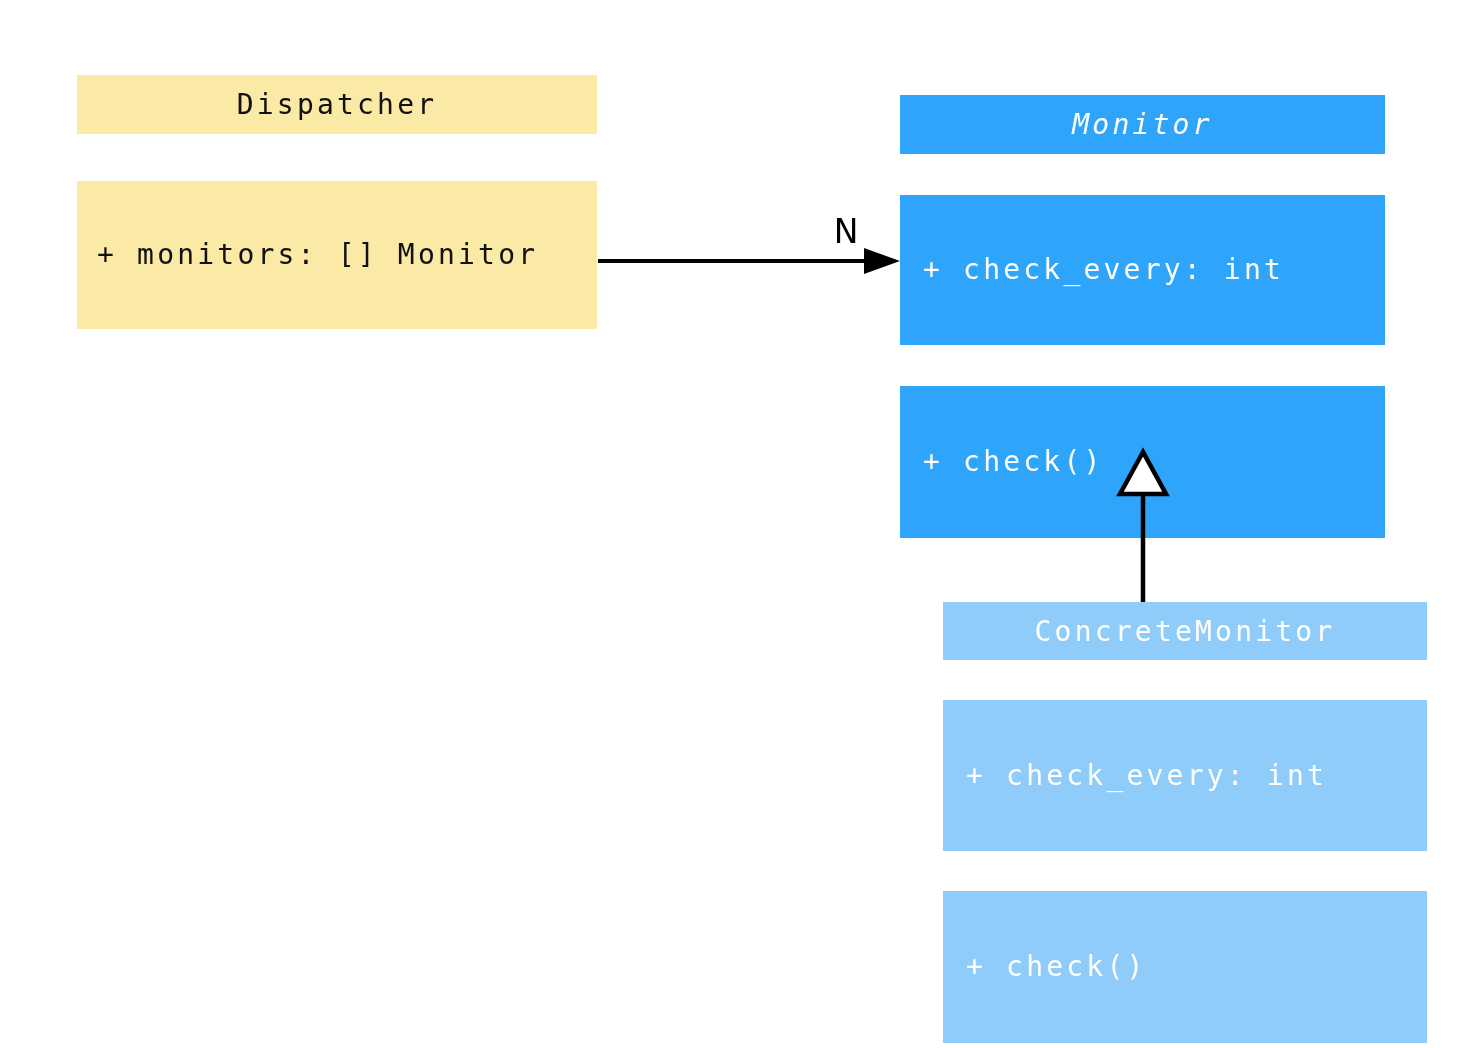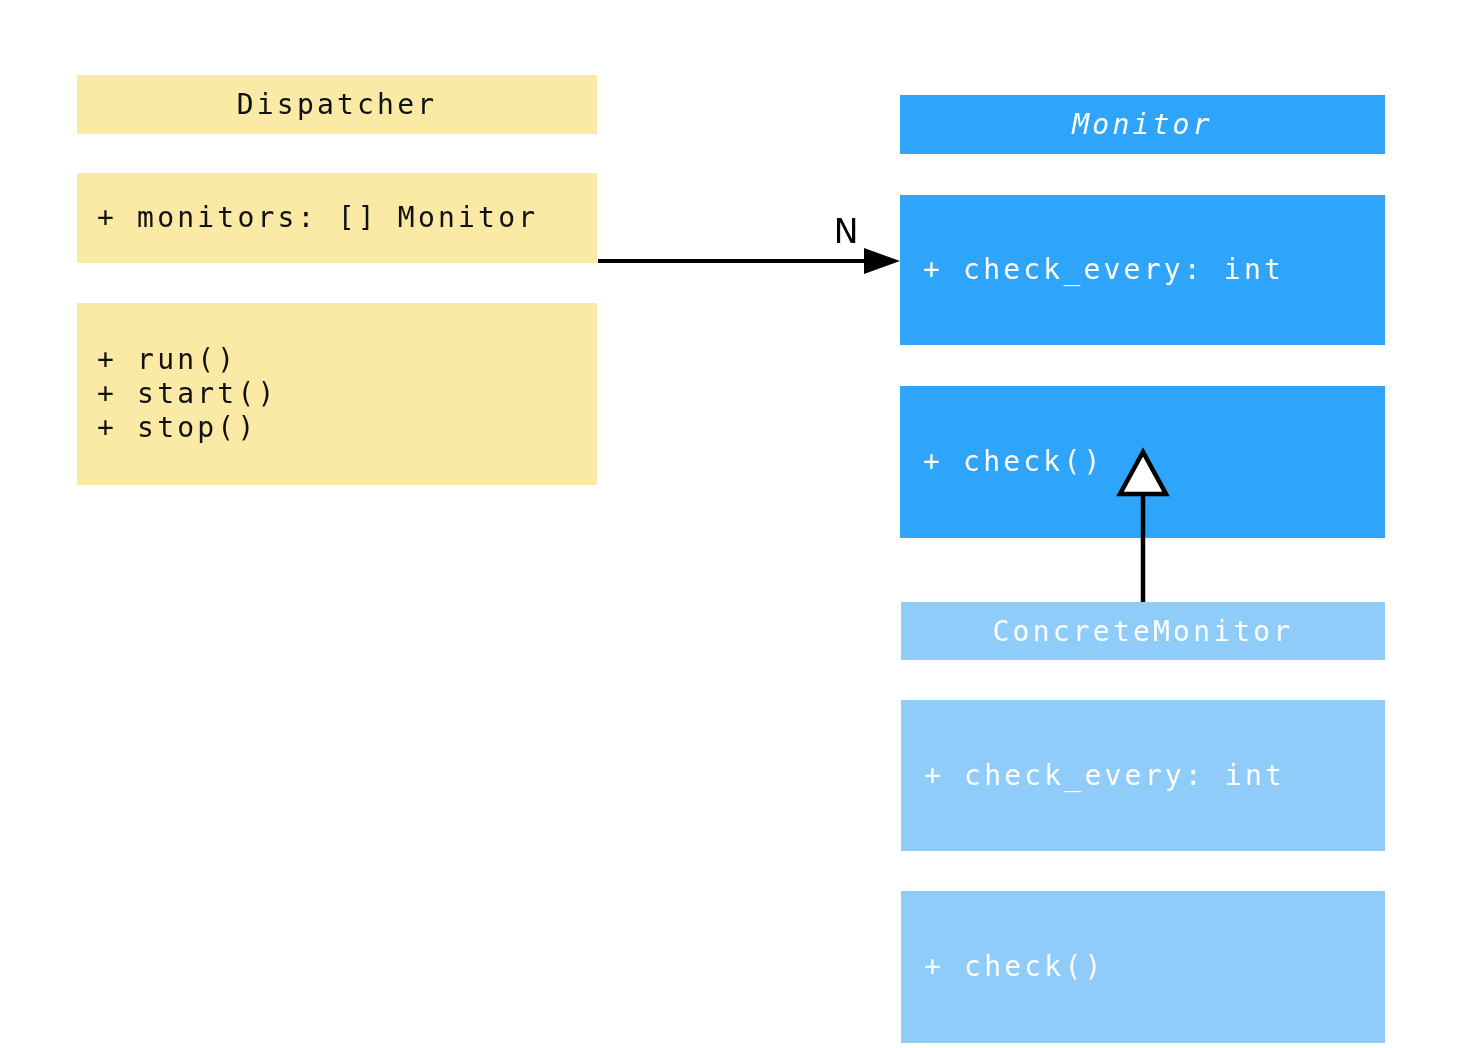--- a/index.html
+++ b/index.html
@@ -34,31 +34,31 @@
     flex-direction: column;
     justify-content: center;
     flex: none;
     line-height: 34px;
   }
   .uml-row { white-space: pre; }
 
   
   .c-dispatcher { left: 77px; top: 75px; width: 520px; }
   .c-dispatcher .uml-title   { height: 59px; }
-  .c-dispatcher .sec-attrs   { height: 90px; margin-top: 3px; padding-left: 20px; }
+  .c-dispatcher .sec-attrs   { height: 148px; margin-top: 11px; padding-left: 20px; }
   .c-dispatcher .sec-methods { height: 182px; margin-top: 4px; padding-left: 20px; }
 
   
   .c-monitor { left: 900px; top: 75px; width: 485px; margin-top: 20px; }
   .c-monitor .uml-title   { height: 59px; font-style: italic; }
   .c-monitor .sec-attrs   { height: 150px; margin-top: 5px; padding-left: 23px; }
   .c-monitor .sec-methods { height: 152px; margin-top: 5px; padding-left: 23px; }
 
   
-  .c-concrete { left: 901px; top: 602px; width: 484px; border-radius: 11px; }
+  .c-concrete { left: 943px; top: 602px; width: 484px; border-radius: 11px; }
   .c-concrete .uml-title   { height: 58px; }
   .c-concrete .sec-attrs   { height: 151px; margin-top: 4px; padding-left: 23px; }
   .c-concrete .sec-methods { height: 152px; margin-top: 4px; padding-left: 23px; }
 
   .relations-overlay {
     position: absolute;
     left: 0; top: 0;
     width: 1463px;
     height: 1048px;
     pointer-events: none;
@@ -71,25 +71,20 @@
 </style>
 </head>
 <body>
 
 <div class="canvas">
 
   <div class="uml-class c-dispatcher">
     <div class="uml-title" style="background-color: rgb(251, 233, 166); color: rgb(17, 17, 17);">Dispatcher</div>
     <div class="uml-section sec-attrs" style="background-color: rgb(251, 233, 166); color: rgb(17, 17, 17);">
       <div class="uml-row">+ monitors: [] Monitor</div>
-    </div>
-    <div class="uml-section sec-methods" style="background-color: rgb(251, 233, 166); color: rgb(17, 17, 17);">
-      <div class="uml-row">+ run()</div>
-      <div class="uml-row">+ start()</div>
-      <div class="uml-row">+ stop()</div>
     </div>
   </div>
 
   <div class="uml-class c-monitor">
     <div class="uml-title" style="background-color: rgb(46, 165, 250); color: rgb(255, 255, 255);">Monitor</div>
     <div class="uml-section sec-attrs" style="background-color: rgb(46, 165, 250); color: rgb(255, 255, 255);">
       <div class="uml-row">+ check_every: int</div>
     </div>
     <div class="uml-section sec-methods" style="background-color: rgb(46, 165, 250); color: rgb(255, 255, 255);">
       <div class="uml-row">+ check()</div>

